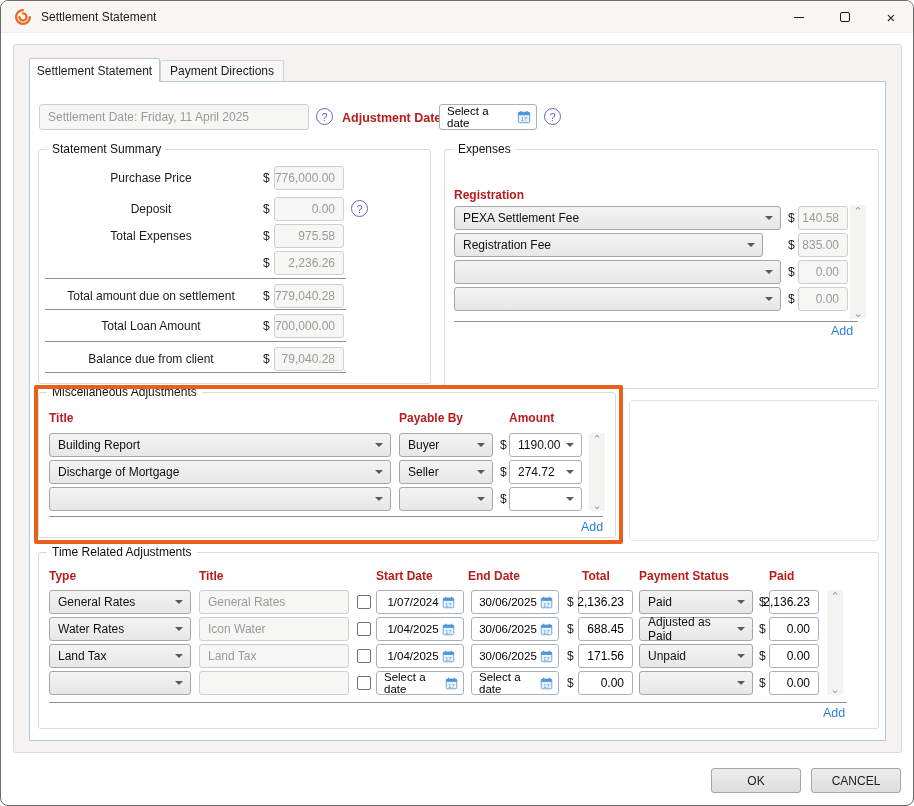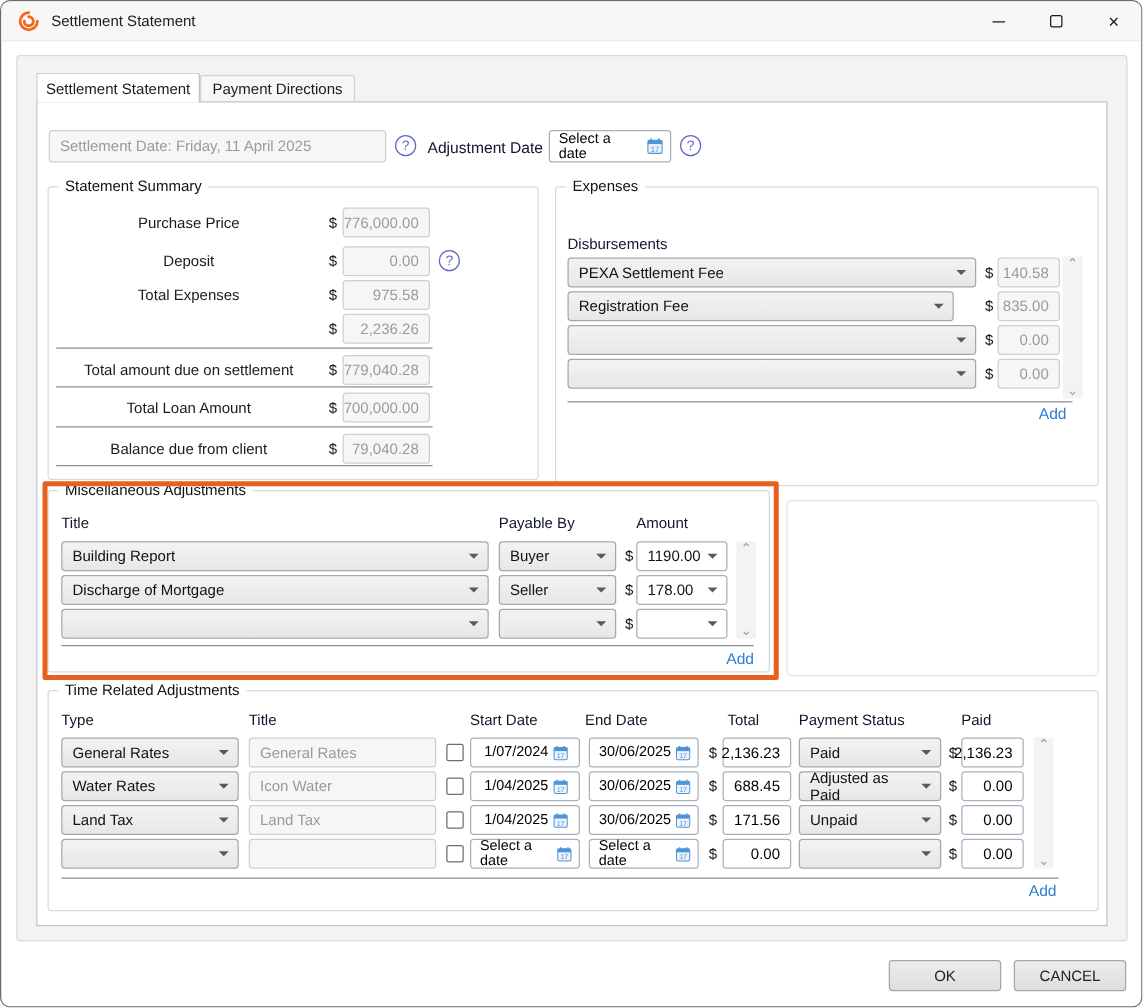--- a/index.html
+++ b/index.html
@@ -23,21 +23,21 @@
              background:#ffffff; border:1px solid #b9c6d2; z-index:2; }
   .tab { position:absolute; display:flex; align-items:center; justify-content:center;
          font-size:12px; color:#1b1b1b; border-radius:2px 2px 0 0; }
   .tab.active { left:28px; top:57px; width:131px; height:24px; background:#ffffff;
                 border:1px solid #b9c6d2; border-bottom:none; z-index:3; }
   .tab.inactive { left:159px; top:59px; width:124px; height:22px; background:#f7f7f7;
                   border:1px solid #ccd4db; z-index:2; }
   .content { position:absolute; left:0; top:0; width:914px; height:806px; z-index:4; pointer-events:none; }
   .content > * { pointer-events:auto; }
   
-  .lbl { position:absolute; font-size:12px; color:#0f172a; white-space:nowrap; }
+  .lbl { position:absolute; font-size:12px; color:#b91c1c; white-space:nowrap;font-weight:bold; }
   .group { position:absolute; border:1px solid #dadada; border-radius:3px; }
   .legend { position:absolute; background:#ffffff; padding:0 5px; font-size:12px; color:#111; white-space:nowrap; }
   .combo { position:absolute; height:24px; background:linear-gradient(#f3f3f3,#e7e7e7);
            border:1px solid #a6a6a6; border-radius:3px; display:flex; align-items:center;
            justify-content:space-between; padding:0 7px 0 8px; font-size:12px; color:#111; }
   .combo.white { background:#ffffff; border-color:#a9b2bc; }
   .tri { width:0; height:0; border-left:4px solid transparent; border-right:4px solid transparent;
          border-top:4px solid #5a5a5a; flex:0 0 auto; margin-left:4px; }
   .tbox { position:absolute; height:24px; border-radius:3px; font-size:12px;
           display:flex; align-items:center; padding:0 8px; }
@@ -142,21 +142,21 @@
     <div class="tbox dis money" style="left:273px;top:313px;width:70px;">700,000.00</div>
 
     <div class="sep" style="left:44px;top:340px;width:301px;"></div>
     <span class="sslabel" style="top:351px;">Balance due from client</span>
     <span class="dollar" style="left:262px;top:351px;">$</span>
     <div class="tbox dis money" style="left:273px;top:346px;width:70px;">79,040.28</div>
     <div class="sep" style="left:44px;top:371px;width:301px;"></div>
 
     <div class="group" style="left:443px;top:148px;width:435px;height:240px;"></div>
     <span class="legend" style="left:452px;top:141px;">Expenses</span>
-    <span class="lbl" style="left:453px;top:187px;">Disbursements</span>
+    <span class="lbl" style="left:453px;top:187px;">Registration</span>
 
     <div class="combo" style="left:453px;top:205px;width:327px;">
         <span>PEXA Settlement Fee</span>
         <span class="tri"></span>
       </div>
     <span class="dollar" style="left:787px;top:210px;">$</span>
     <div class="tbox dis money" style="left:797px;top:205px;width:50px;">140.58</div>
 
     <div class="combo" style="left:453px;top:232px;width:309px;">
         <span>Registration Fee</span>
@@ -211,21 +211,21 @@
     <div class="combo" style="left:48px;top:459px;width:342px;">
         <span>Discharge of Mortgage</span>
         <span class="tri"></span>
       </div>
     <div class="combo" style="left:398px;top:459px;width:94px;">
         <span>Seller</span>
         <span class="tri"></span>
       </div>
     <span class="dollar" style="left:499px;top:464px;">$</span>
     <div class="combo white" style="left:508px;top:459px;width:73px;">
-        <span>178.00</span>
+        <span>274.72</span>
         <span class="tri"></span>
       </div>
 
     <div class="combo" style="left:48px;top:486px;width:342px;">
         <span></span>
         <span class="tri"></span>
       </div>
     <div class="combo" style="left:398px;top:486px;width:94px;">
         <span></span>
         <span class="tri"></span>

